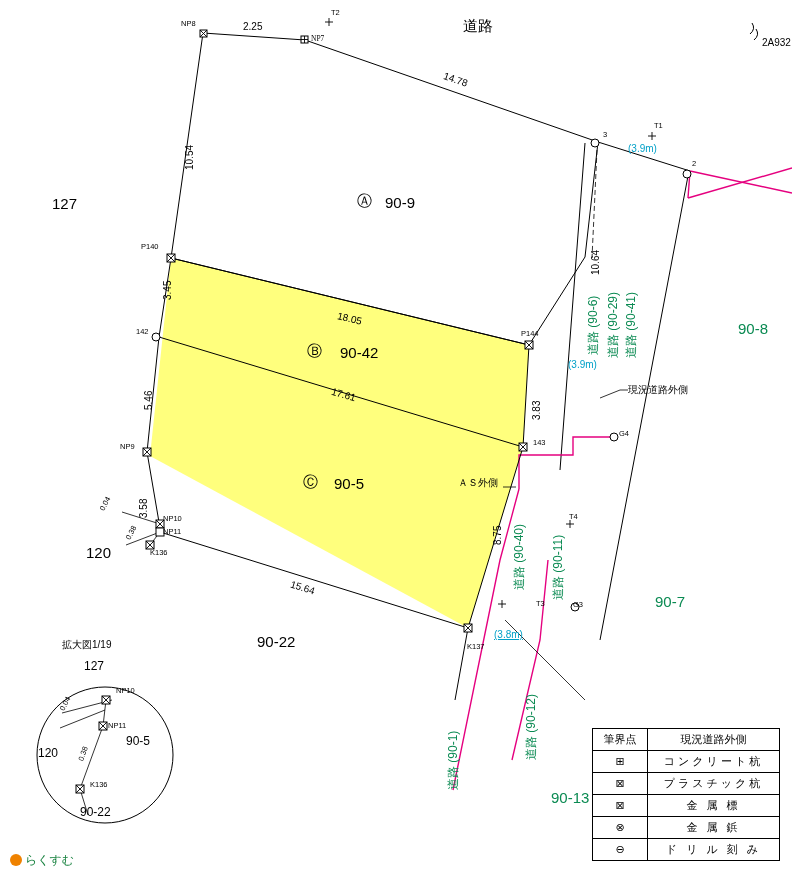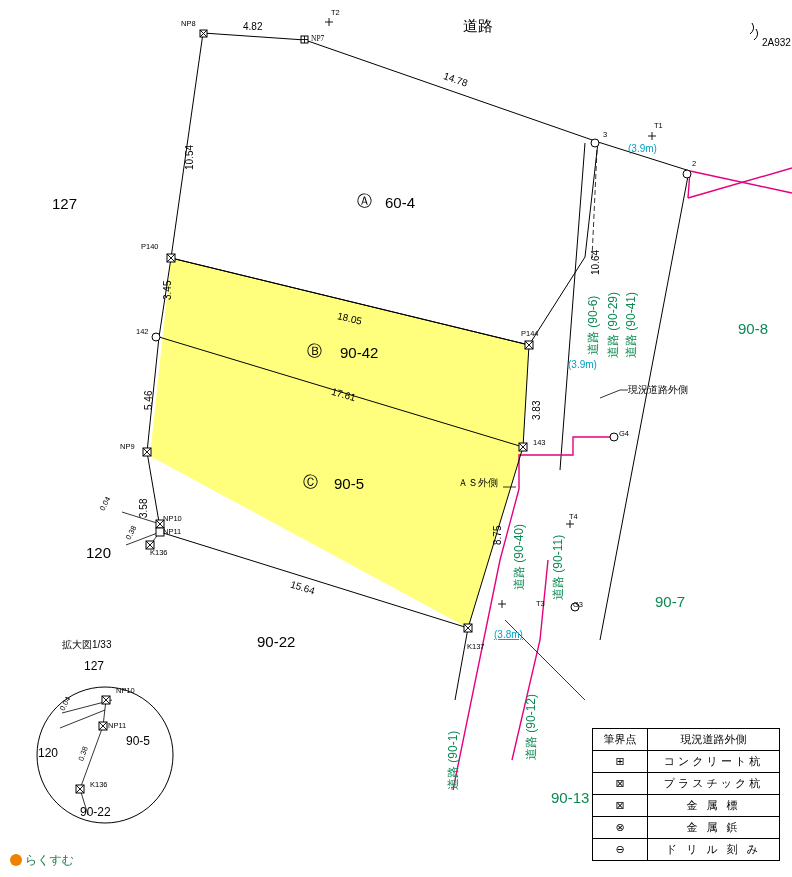--- a/index.html
+++ b/index.html
@@ -158,37 +158,37 @@
   <div class="lbl xs" style="left:120px;top:443px;">NP9</div>
   <div class="lbl xs" style="left:163px;top:515px;">NP10</div>
   <div class="lbl xs" style="left:163px;top:528px;">NP11</div>
   <div class="lbl xs" style="left:150px;top:549px;">K136</div>
   <div class="lbl xs" style="left:467px;top:643px;">K137</div>
   <div class="lbl xs" style="left:536px;top:600px;">T3</div>
   <div class="lbl xs" style="left:569px;top:513px;">T4</div>
   <div class="lbl xs" style="left:619px;top:430px;">G4</div>
   <div class="lbl xs" style="left:573px;top:601px;">G3</div>
 
-  <div class="lbl" style="left:243px;top:22px;">4.82</div>
+  <div class="lbl" style="left:243px;top:22px;">2.25</div>
   <div class="lbl" style="left:443px;top:75px;transform:rotate(19deg);">14.78</div>
   <div class="lbl rot90" style="left:185px;top:170px;">10.54</div>
   <div class="lbl rot90" style="left:163px;top:300px;">3.45</div>
   <div class="lbl" style="left:337px;top:314px;transform:rotate(13deg);">18.05</div>
   <div class="lbl rot90" style="left:144px;top:410px;">5.46</div>
   <div class="lbl" style="left:331px;top:390px;transform:rotate(16deg);">17.61</div>
   <div class="lbl rot90" style="left:532px;top:420px;">3.83</div>
   <div class="lbl rot90" style="left:139px;top:518px;">3.58</div>
   <div class="lbl rot90" style="left:493px;top:545px;">8.75</div>
   <div class="lbl" style="left:290px;top:583px;transform:rotate(17deg);">15.64</div>
   <div class="lbl rot90" style="left:591px;top:275px;">10.64</div>
   <div class="lbl xs" style="left:98px;top:500px;transform:rotate(-63deg);">0.04</div>
   <div class="lbl xs" style="left:124px;top:529px;transform:rotate(-63deg);">0.38</div>
 
   <div class="lbl big" style="left:357px;top:193px;">Ⓐ</div>
-  <div class="lbl big" style="left:385px;top:195px;">60-4</div>
+  <div class="lbl big" style="left:385px;top:195px;">90-9</div>
   <div class="lbl big" style="left:307px;top:343px;">Ⓑ</div>
   <div class="lbl big" style="left:340px;top:345px;">90-42</div>
   <div class="lbl big" style="left:303px;top:474px;">Ⓒ</div>
   <div class="lbl big" style="left:334px;top:476px;">90-5</div>
   <div class="lbl big" style="left:52px;top:196px;">127</div>
   <div class="lbl big" style="left:86px;top:545px;">120</div>
   <div class="lbl big" style="left:257px;top:634px;">90-22</div>
   <div class="lbl big green" style="left:738px;top:321px;">90-8</div>
   <div class="lbl big green" style="left:655px;top:594px;">90-7</div>
   <div class="lbl big green" style="left:551px;top:790px;">90-13</div>
@@ -201,21 +201,21 @@
   <div class="lbl mid green rot90" style="left:525px;top:760px;">道路 (90-12)</div>
   <div class="lbl mid green rot90" style="left:447px;top:790px;">道路 (90-1)</div>
 
   <div class="lbl cyan" style="left:628px;top:144px;">(3.9m)</div>
   <div class="lbl cyan" style="left:568px;top:360px;">(3.9m)</div>
   <div class="lbl cyan" style="left:494px;top:630px;text-decoration:underline;">(3.8m)</div>
 
   <div class="lbl" style="left:628px;top:385px;">現況道路外側</div>
   <div class="lbl" style="left:458px;top:478px;">ＡＳ外側</div>
 
-  <div class="lbl" style="left:62px;top:640px;">拡大図1/33</div>
+  <div class="lbl" style="left:62px;top:640px;">拡大図1/19</div>
   <div class="lbl mid" style="left:84px;top:660px;">127</div>
   <div class="lbl mid" style="left:38px;top:747px;">120</div>
   <div class="lbl mid" style="left:126px;top:735px;">90-5</div>
   <div class="lbl mid" style="left:80px;top:806px;">90-22</div>
   <div class="lbl xs" style="left:116px;top:687px;">NP10</div>
   <div class="lbl xs" style="left:108px;top:722px;">NP11</div>
   <div class="lbl xs" style="left:90px;top:781px;">K136</div>
   <div class="lbl xs" style="left:58px;top:700px;transform:rotate(-63deg);">0.04</div>
   <div class="lbl xs" style="left:76px;top:750px;transform:rotate(-70deg);">0.38</div>
 

